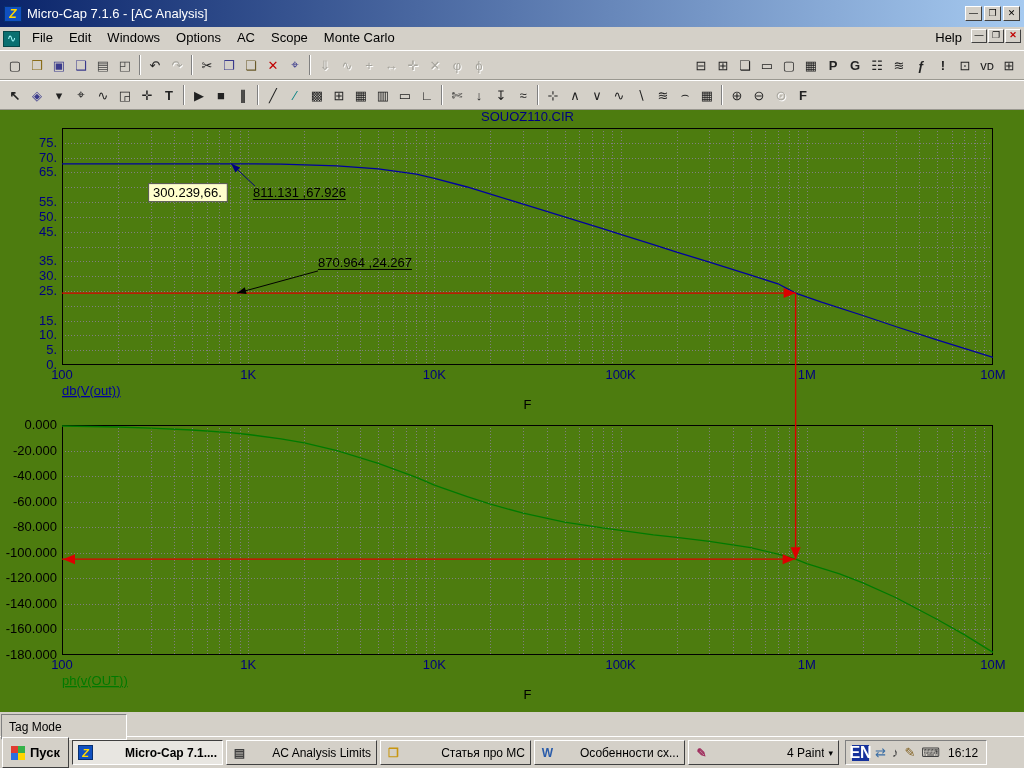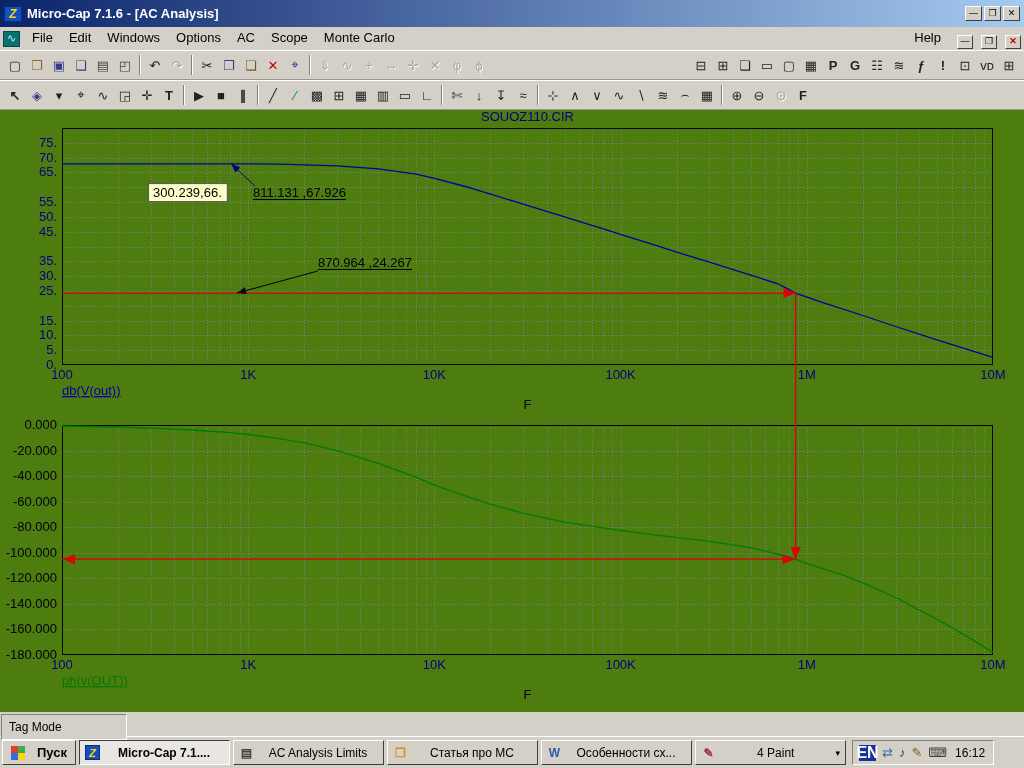--- a/index.html
+++ b/index.html
@@ -7,34 +7,34 @@
   body{width:1024px;height:768px;overflow:hidden;background:var(--chrome,#d4d0c8);
        font-family:"Liberation Sans",sans-serif;font-size:13px;color:#000}
   button{font-family:inherit;cursor:default}
   .repeat{display:contents}
 
   
   .titlebar{height:27px;display:flex;align-items:center;gap:5px;padding:0 4px;
     background:linear-gradient(90deg,var(--tb1,#0a246a),var(--tb2,#a6caf0))}
   .appicon{width:18px;height:16px;background:#1050c0;color:#ffd700;font-weight:bold;font-style:italic;
     font-size:12px;display:flex;align-items:center;justify-content:center;border:1px solid #083070;flex:none}
-  .title{color:#fff;font-weight:bold;font-size:13px;white-space:nowrap}
+  .title{color:#fff;font-weight:normal;font-size:13px;white-space:nowrap}
   .winbtns{margin-left:auto;display:flex;gap:2px}
   .wbtn{width:17px;height:15px;padding:0;display:flex;align-items:center;justify-content:center;
     font-size:9px;line-height:1;background:var(--chrome,#d4d0c8);
     border:1px solid;border-color:#fff #404040 #404040 #fff;color:#000}
   .wbtn.sm{width:16px;height:14px}
   .wbtn.closeglyph{color:#c00000;font-weight:bold}
 
   
   .menubar{height:23px;display:flex;align-items:center;padding:0 3px;background:var(--chrome,#d4d0c8)}
   .docicon{width:17px;height:16px;background:#0a7070;color:#aaffff;display:flex;align-items:center;
     justify-content:center;font-size:11px;border:1px solid #064848;margin-right:4px;flex:none}
   .menu-item{padding:1px 8px 4px;white-space:nowrap}
-  .menu-right{margin-left:auto;display:flex;align-items:flex-end;gap:8px}
+  .menu-right{margin-left:auto;display:flex;align-items:flex-start;gap:1px}
 
   
   .toolbar{height:30px;display:flex;align-items:center;padding:0 4px;background:var(--chrome,#d4d0c8);
     border-top:1px solid #fff;border-bottom:1px solid #9a9890}
   .tbi{width:22px;height:20px;display:inline-flex;align-items:center;justify-content:center;
     font-size:13px;color:#222;flex:none;white-space:nowrap}
   .tbi.bold{font-weight:bold}
   .tbi.disabled{color:#a6a49c;text-shadow:1px 1px 0 #fff}
   .tsep{width:2px;height:20px;border-left:1px solid #808080;border-right:1px solid #fff;margin:0 3px;flex:none}
   .tspace{width:14px;flex:none}
@@ -48,30 +48,30 @@
   .statusbar{height:24px;display:flex;gap:3px;align-items:stretch;padding:2px 1px;background:var(--chrome,#d4d0c8)}
   .panel{display:flex;align-items:center;padding:12px 7px;font-size:12px;background:var(--chrome,#d4d0c8);
     border:1px solid;border-color:#808080 #fff #fff #808080;white-space:nowrap;overflow:hidden}
   .panel.mode{width:126px;flex:none}
   .panel.msg{flex:1}
 
   
   .taskbar{height:32px;display:flex;align-items:center;gap:3px;padding:3px 2px;background:var(--chrome,#d4d0c8);
     border-top:1px solid #fff}
   .raised{background:var(--chrome,#d4d0c8);border:1px solid;border-color:#fff #404040 #404040 #fff}
-  .start{height:25px;display:flex;align-items:center;gap:12px;padding:0 8px;font-weight:bold;font-size:13px;flex:none}
+  .start{height:31px;display:flex;align-items:center;gap:5px;padding:0 8px;font-weight:bold;font-size:13px;flex:none}
   .winlogo{width:14px;height:14px;flex:none;
     background:conic-gradient(#35b249 0 25%,#ffd500 0 50%,#2c6fe0 0 75%,#e03c31 0)}
   .task{height:25px;flex:1 1 0;max-width:151px;min-width:60px;display:flex;align-items:center;gap:4px;
     padding:0 5px;font-size:12px;overflow:hidden}
   .task.active{border-color:#404040 #fff #fff #404040;background:#e8e6e1;font-weight:bold}
   .ticon{width:15px;height:15px;display:flex;align-items:center;justify-content:center;font-size:12px;
     font-weight:bold;flex:none}
   .ticon.boxed{font-style:italic;font-size:11px;border:1px solid #083070}
-  .tlabel{white-space:nowrap;overflow:hidden;flex:1;text-align:center}
+  .tlabel{white-space:nowrap;overflow:hidden;flex:1;text-align:right}
   .tcaret{font-size:9px;flex:none}
   .tcaret:empty{display:none}
   .tray{margin-left:3px;height:25px;display:flex;align-items:center;gap:6px;padding:0 8px 0 6px;
     border:1px solid;border-color:#808080 #fff #fff #808080;font-size:12px;flex:none}
   .lang{width:17px;height:16px;display:flex;align-items:center;justify-content:center;
     background:var(--lang,#16329c);color:#fff;font-size:16px;font-weight:bold}
   .trayicon{font-size:13px;color:#333}
   .clock{padding-left:2px}
 </style>
 </head>

